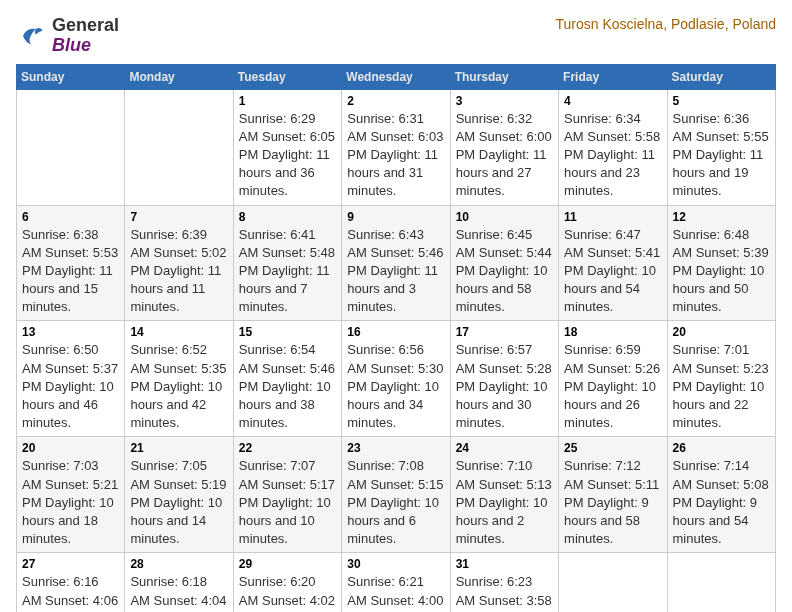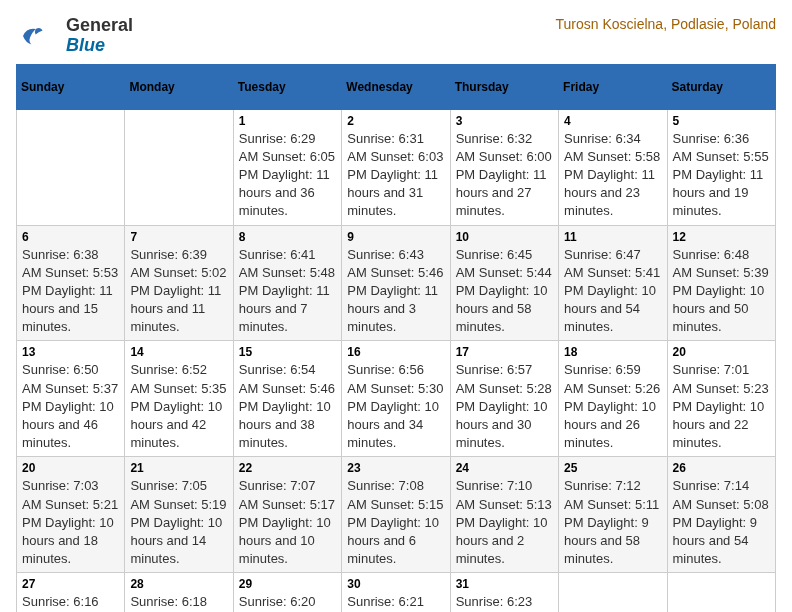--- a/index.html
+++ b/index.html
@@ -12,21 +12,21 @@
     }
     .header {
       display: flex;
       justify-content: space-between;
       align-items: flex-start;
       margin-bottom: 8px;
     }
     .logo {
       display: flex;
       align-items: center;
-      gap: 22px;
+      gap: 8px;
     }
     .logo-text {
       font-size: 18px;
       font-weight: bold;
       color: #333;
       line-height: 1.1;
     }
     .logo-bird {
       width: 28px;
       height: 28px;
@@ -43,22 +43,22 @@
       font-size: 14px;
       color: #a16207;
     }
     .calendar {
       width: 100%;
       border-collapse: collapse;
       font-size: 11px;
     }
     .calendar th {
       background: #2e6db4;
-      color: #000000;
-      padding: 15px 4px;
+      color: #e5e5e5;
+      padding: 5px 4px;
       text-align: left;
       font-size: 12px;
       border: 1px solid #2e6db4;
     }
     .calendar td {
       border: 1px solid #ccc;
       vertical-align: top;
       padding: 4px 5px;
       width: calc(100%/7);
       min-height: 80px;
@@ -87,21 +87,21 @@
 <body>
 
 <div class="header">
   <div class="logo">
     <svg class="logo-bird" viewBox="0 0 40 40" xmlns="http://www.w3.org/2000/svg">
       <path d="M10,20 Q15,8 28,10 Q22,16 20,22 Q18,28 22,32 Q14,30 10,20Z" fill="#2e6db4"></path>
       <path d="M28,10 Q35,6 38,12 Q32,14 28,18 Q26,14 28,10Z" fill="#2e6db4"></path>
     </svg>
     <div style="display:flex;flex-direction:column;line-height:1.1;">
       <span class="logo-text" style="color:#333;">General</span>
-      <span class="logo-text" style="color:#0369a1;font-style:italic;">Blue</span>
+      <span class="logo-text" style="color:#701a75;font-style:italic;">Blue</span>
     </div>
   </div>
   <div class="title-block">
     <div class="location">Turosn Koscielna, Podlasie, Poland</div>
   </div>
 </div>
 
 <table class="calendar">
   <thead>
     <tr>

